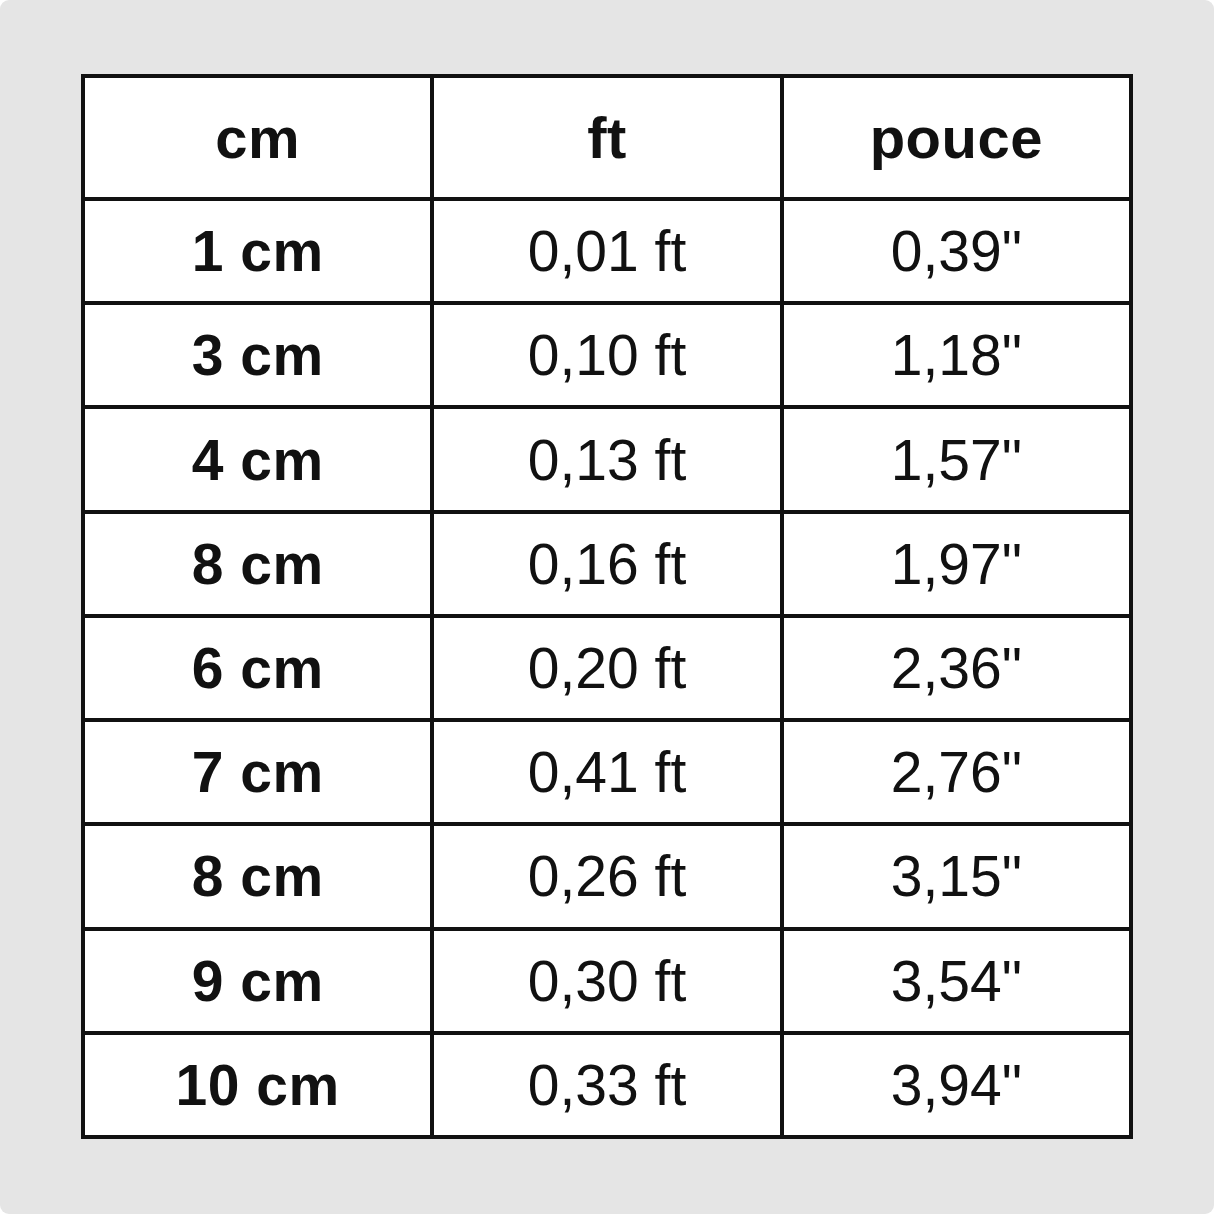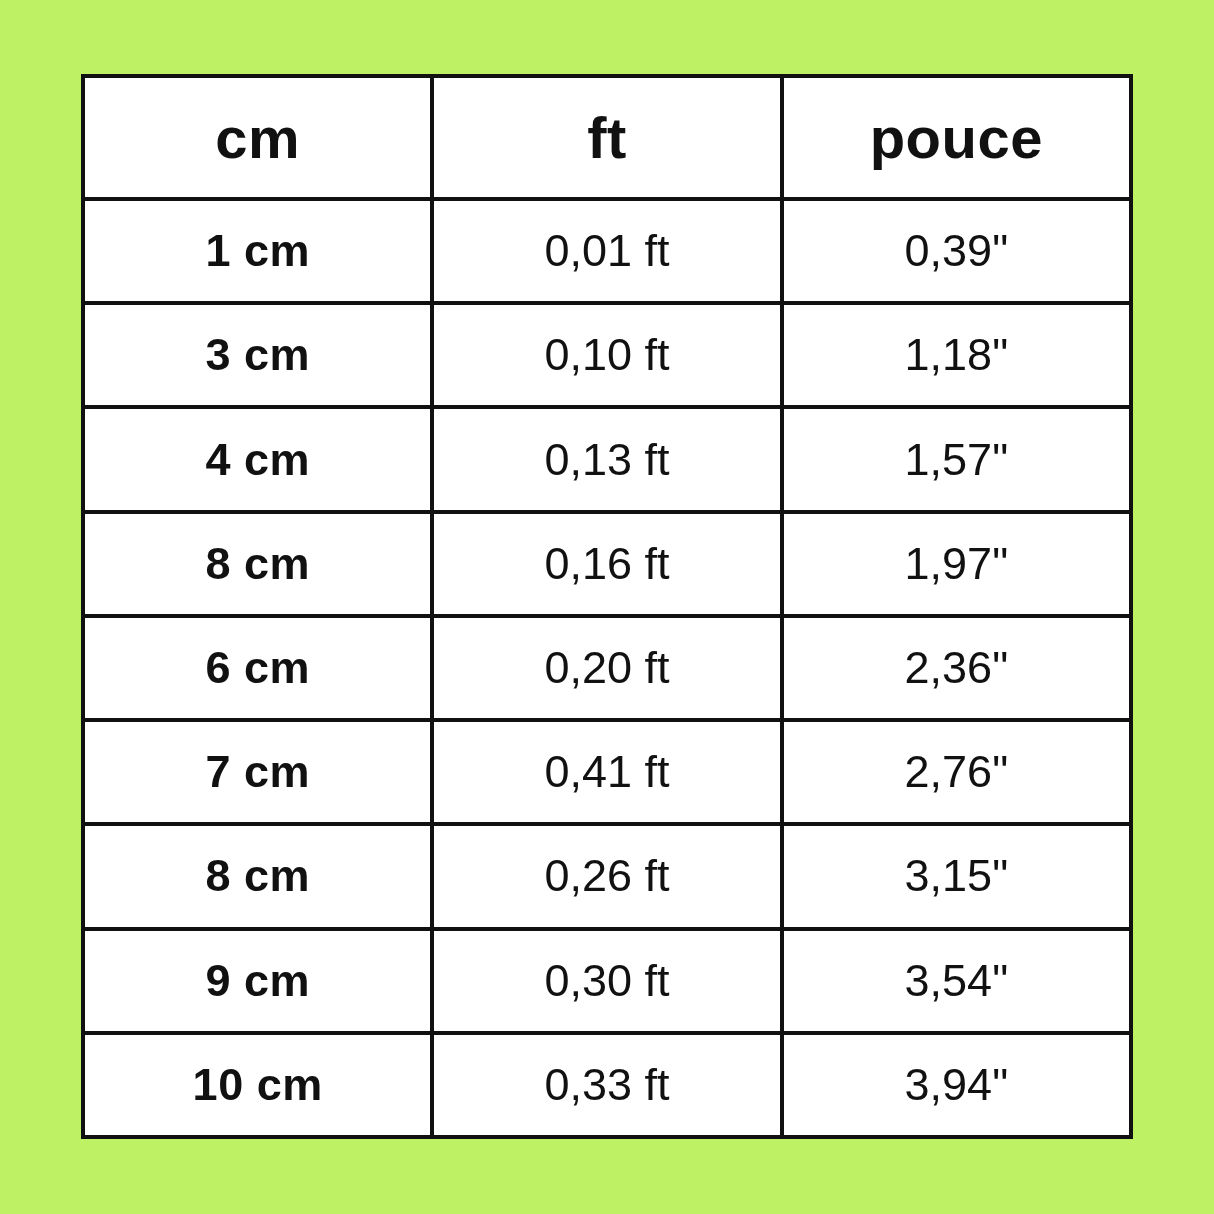--- a/index.html
+++ b/index.html
@@ -8,21 +8,22 @@
     width: 1214px;
     height: 1214px;
     background: #ffffff;
     font-family: "Liberation Sans", "DejaVu Sans", sans-serif;
     color: #111111;
   }
   .canvas {
     position: relative;
     width: 1214px;
     height: 1214px;
-    background: #bef264;
+    background: #e5e5e5;
+    border-radius: 9px;
   }
   table.conv {
     position: absolute;
     left: 81px;
     top: 74px;
     width: 1052px;
     height: 1065px;
     border-collapse: collapse;
     table-layout: fixed;
     background: #ffffff;
@@ -39,21 +40,21 @@
   }
   table.conv thead tr {
     height: 123px;
   }
   table.conv th {
     font-size: 58px;
     font-weight: 700;
     letter-spacing: 0.5px;
   }
   table.conv td {
-    font-size: 45px;
+    font-size: 57px;
     font-weight: 400;
   }
   table.conv td.col-cm {
     font-weight: 700;
     letter-spacing: 0.5px;
   }
 </style>
 </head>
 <body>
 

